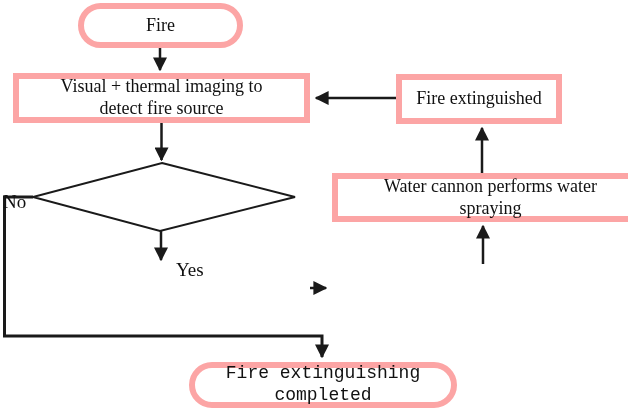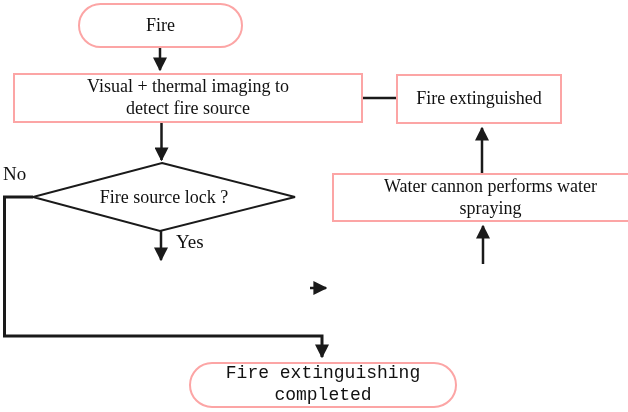--- a/index.html
+++ b/index.html
@@ -21,21 +21,21 @@
     left: 0;
     top: 0;
     width: 628px;
     height: 412px;
     z-index: 1;
   }
   .node {
     position: absolute;
     box-sizing: border-box;
     background: #ffffff;
-    border: 2px solid #fca5a5;
+    border: 6px solid #fca5a5;
     display: flex;
     align-items: center;
     justify-content: center;
     text-align: center;
     font-size: 18px;
     line-height: 1.22;
     white-space: pre-line;
     z-index: 2;
   }
   .terminator {
@@ -49,20 +49,21 @@
     text-align: center;
     font-size: 18px;
     white-space: pre-line;
     z-index: 3;
     background: transparent;
   }
   .edge-label {
     position: absolute;
     font-size: 19px;
     z-index: 3;
+    margin-top: 28px;
   }
 </style>
 </head>
 <body>
 
 <div class="canvas">
 
   <svg class="edges-svg" viewBox="0 0 628 412" xmlns="http://www.w3.org/2000/svg">
     <defs>
       <marker id="ah" markerUnits="userSpaceOnUse" markerWidth="14" markerHeight="14" viewBox="0 0 10 10" refX="9" refY="5" orient="auto">
@@ -86,28 +87,25 @@
 
     <path d="M396,98 H316" fill="none" stroke="#1a1a1a" stroke-width="2.5" marker-end="url(#ah)"></path>
 
     <path d="M33,197 H4.5 V336 H322 V357" fill="none" stroke="#1a1a1a" stroke-width="3" marker-end="url(#ah)"></path>
   </svg>
 
   <div class="node terminator" style="left:78px; top:3px; width:165px; height:45px;">
     <span>Fire</span>
   </div>
 
-  <div class="node" style="left:13px; top:73px; width:350px; height:50px;">
+  <div class="node" style="left:13px; top:73px; width:297px; height:50px;">
     <span>Visual + thermal imaging to
 detect fire source</span>
   </div>
 
-  <div class="decision-text" style="left:64px; top:180px; width:200px; height:35px;">
-    <span>Fire source lock ?</span>
-  </div>
 
 
 
   <div class="node" style="left:332px; top:173px; width:317px; height:49px;">
     <span>Water cannon performs water
 spraying</span>
   </div>
 
   <div class="node" style="left:396px; top:74px; width:166px; height:50px;">
     <span>Fire extinguished</span>

